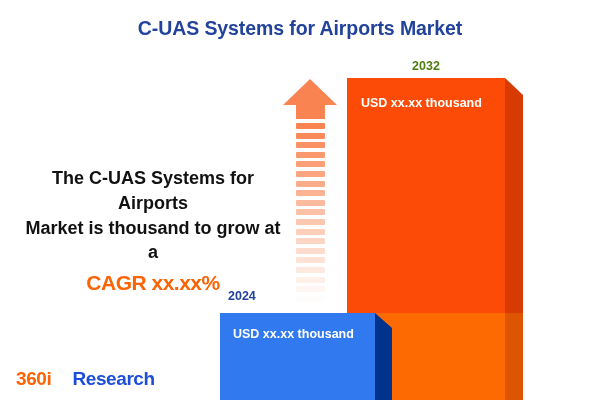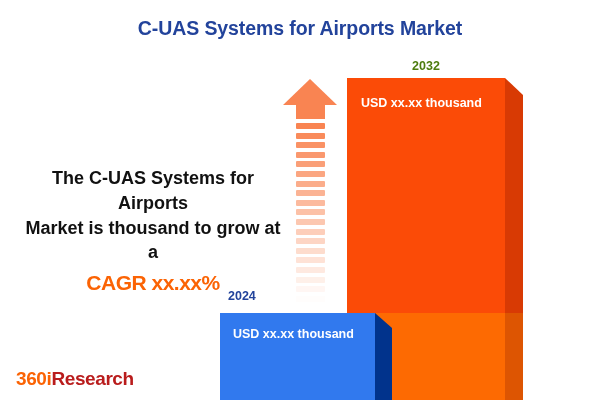--- a/index.html
+++ b/index.html
@@ -59,21 +59,21 @@
   
   #logo {
     position: absolute;
     left: 16px;
     top: 368px;
     font-size: 19px;
     font-weight: bold;
     letter-spacing: -0.4px;
   }
   .logo-360i { color: #FB6304; }
-  .logo-research { color: #b91c1c; }
+  .logo-research { color: #1d4ed8; padding-left: 21px; }
 
   
   #growth-arrow {
     position: absolute;
     left: 283px;
     top: 79px;
     width: 55px;
     height: 221px;
   }
   #arrow-head {

